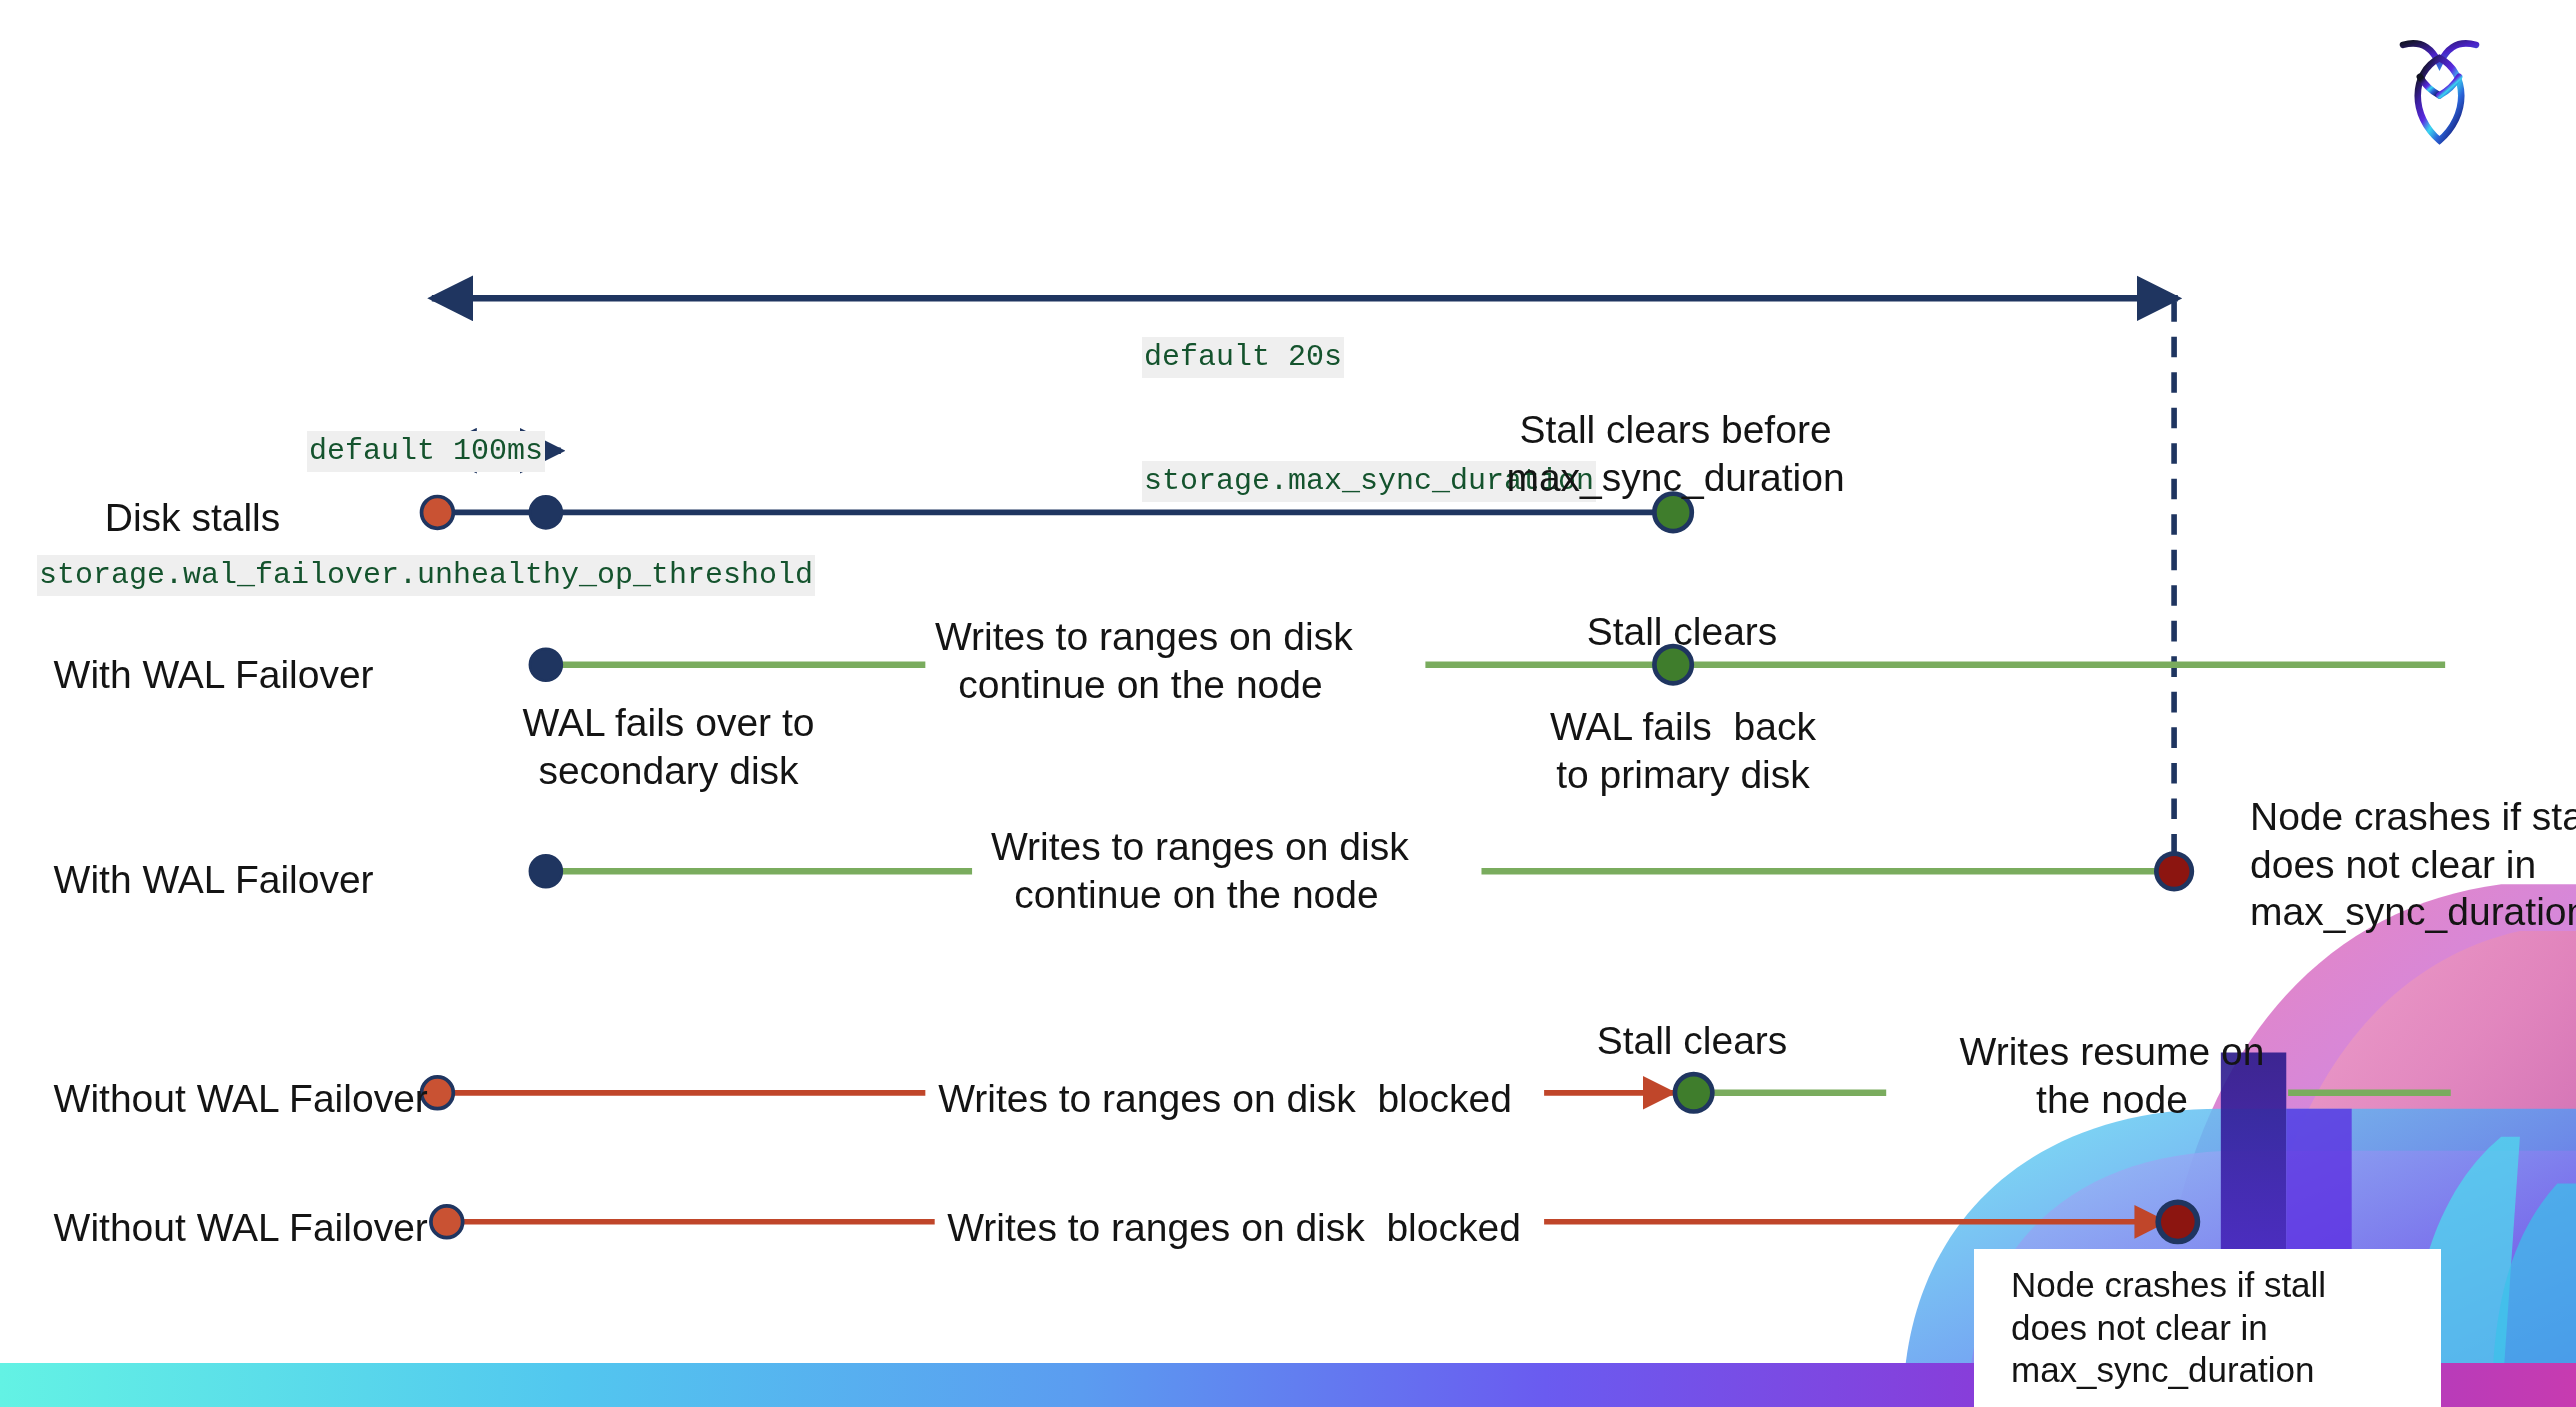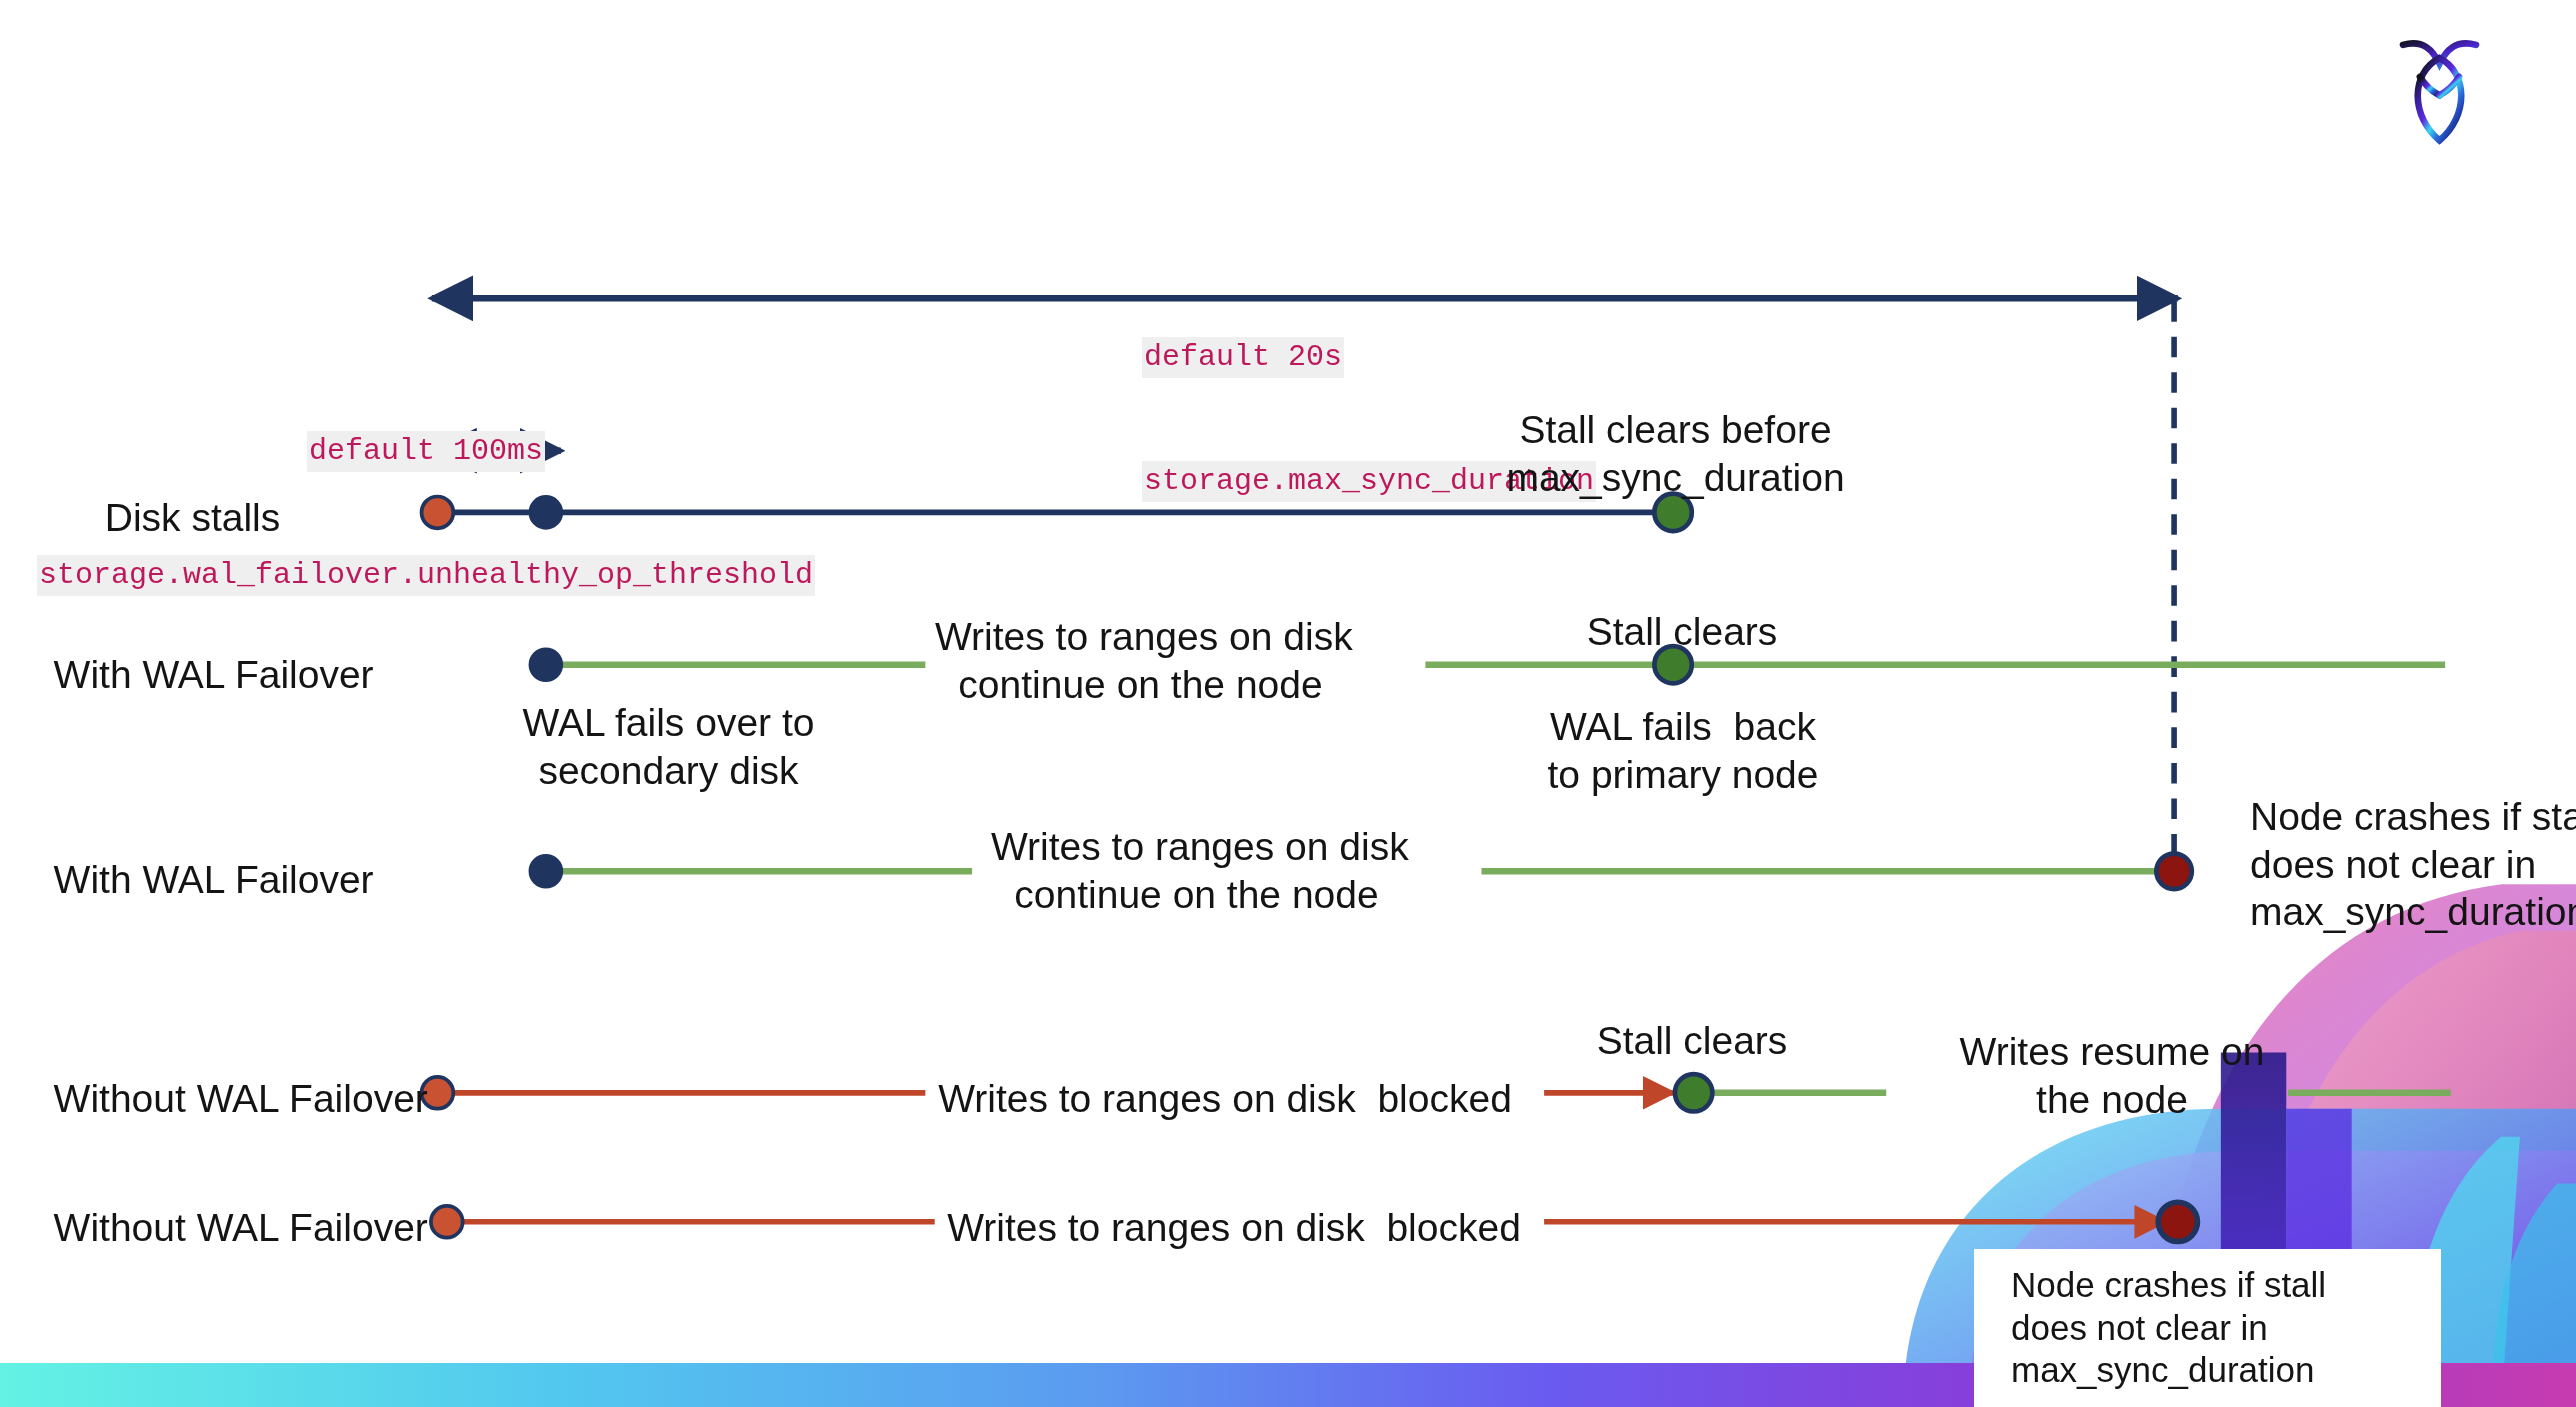--- a/index.html
+++ b/index.html
@@ -37,21 +37,21 @@
   }
   .lbl.c{text-align:center;}
   .lbl.r{text-align:center;}
   .lbl.l{text-align:left;margin-left:33px;}
 
   .code{
     position:absolute;
     font-family:"Liberation Mono", monospace;
     font-size:30px;
     line-height:1.38;
-    color:#be185d;
+    color:#14532d;
     white-space:pre;
   }
   .code span{background:#efefef;display:inline-block;padding:0 1.9px;}
 
   
   .bottombar{
     position:absolute;left:0;top:1363px;width:2576px;height:45px;
     background:linear-gradient(90deg,#63f2e4 0%,#52c7ef 22%,#5b9cf0 42%,#6a5bf0 60%,#8a3bd8 78%,#c73bb0 100%);
   }
 
@@ -218,21 +218,21 @@
 
   <div class="lbl c" style="left:935px;top:613px;width:411px;">Writes to ranges on disk
 continue on the node</div>
 
   <div class="lbl c" style="left:477px;top:699px;width:383px;">WAL fails over to
 secondary disk</div>
 
   <div class="lbl c" style="left:1514px;top:608px;width:336px;">Stall clears</div>
 
   <div class="lbl c" style="left:1496px;top:703px;width:374px;">WAL fails  back
-to primary node</div>
+to primary disk</div>
 
   <div class="lbl c" style="left:991px;top:823px;width:411px;">Writes to ranges on disk
 continue on the node</div>
 
   <div class="lbl l" style="left:2217px;top:793px;width:365px;">Node crashes if stall
 does not clear in
 max_sync_duration</div>
 
   <div class="lbl c" style="left:935px;top:1075px;width:580px;">Writes to ranges on disk  blocked</div>
 

